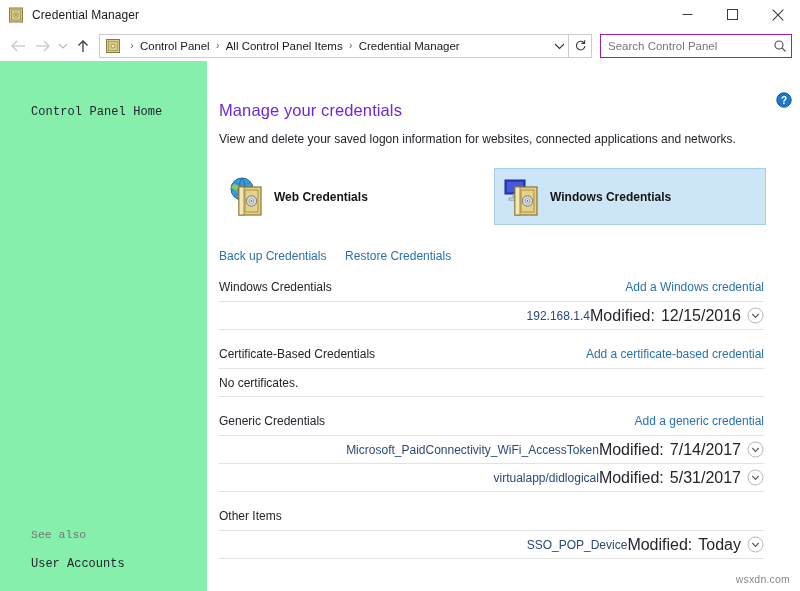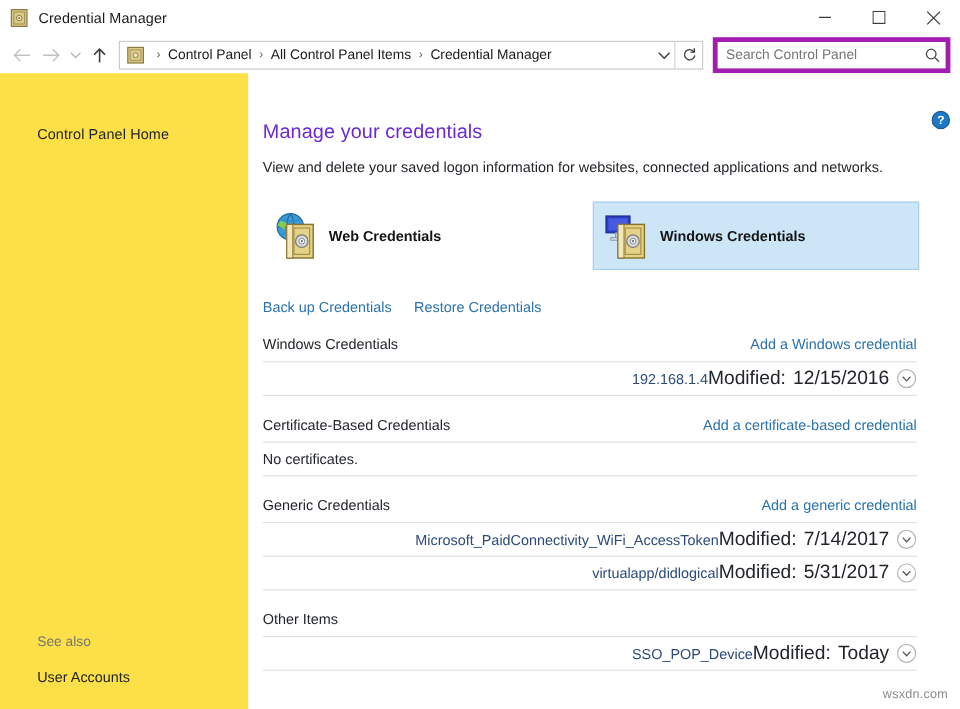--- a/index.html
+++ b/index.html
@@ -102,21 +102,21 @@
     width: 22px; height: 22px;
     border: 1px solid #cccccc;
     border-left: none;
     display: flex; align-items: center; justify-content: center;
     background: #fff;
     flex: none;
   }
   .searchbox {
     width: 190px;
     height: 22px;
-    border: 4px solid #a21caf;
+    border: 1px solid #a21caf;
     margin-left: 8px;
     display: flex;
     align-items: center;
     flex: none;
     background: #ffffff;
   }
   .search-placeholder {
     flex: 1;
     font-size: 11.5px;
     color: #767676;
@@ -128,21 +128,22 @@
   
   .shell {
     display: flex;
     height: 531px;
     position: relative;
   }
   .sidebar {
     width: 207px;
     flex: none;
     position: relative;
-    background: #fde047;
+    background: #86efac;
+    font-family: Liberation Mono, monospace;
   }
   .sidebar-link {
     font-size: 12px;
     color: #22252b;
     padding-left: 31px;
     margin-top: 44px;
     letter-spacing: .1px;
   }
   .seealso {
     position: absolute;

